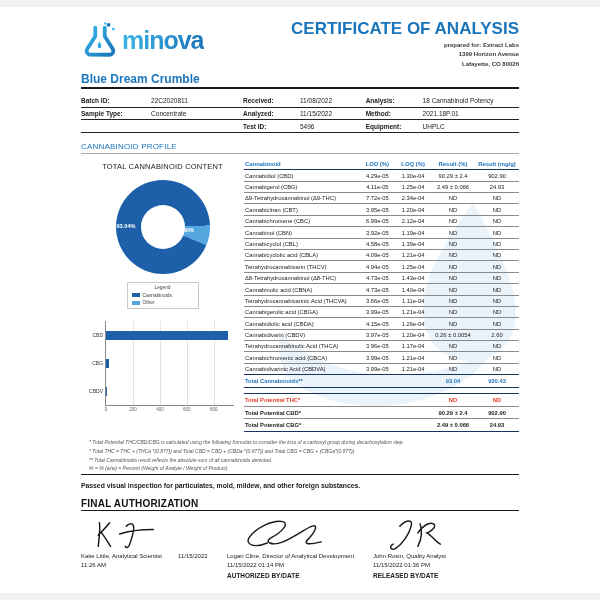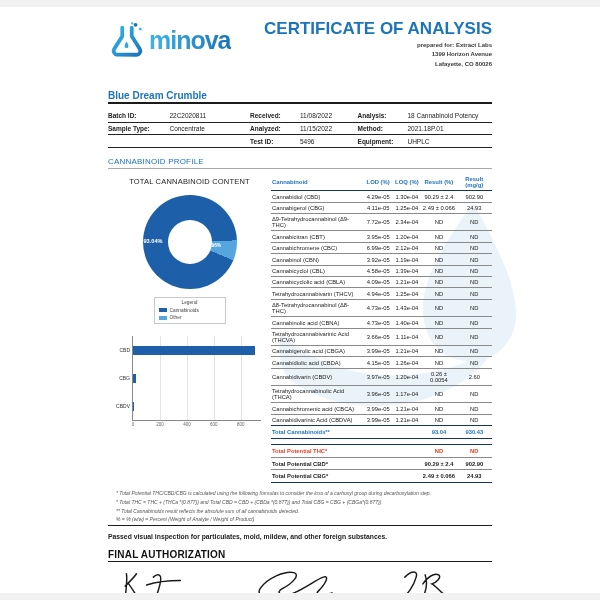--- a/index.html
+++ b/index.html
@@ -1,30 +1,30 @@
 <!DOCTYPE html>
 <html><head>
 <meta charset="utf-8">
 <style>
   html,body{margin:0;padding:0;}
   body{width:600px;height:600px;background:#f2f2f2;font-family:"Liberation Sans",sans-serif;color:#222;overflow:hidden;}
-  .page{position:relative;width:600px;height:586px;margin-top:7px;background:#fff;box-sizing:border-box;padding:12px 108px 0;overflow:hidden;}
+  .page{position:relative;width:600px;height:586px;margin-top:7px;background:#fff;box-sizing:border-box;padding:12px 81px 0;overflow:hidden;}
   .watermark{position:absolute;left:268px;top:178px;z-index:0;opacity:.55;}
   .content{position:relative;z-index:1;}
 
   
   .hdr{display:flex;justify-content:space-between;align-items:flex-start;}
   .logo-row{display:flex;align-items:center;gap:3px;margin-top:2px;}
   .logo-text{font-size:25px;font-weight:bold;letter-spacing:-1px;color:#2187c8;}
   @supports (-webkit-background-clip: text){
     .logo-text{background:linear-gradient(100deg,#3cb4e5 5%,#1b75bb 95%);-webkit-background-clip:text;-webkit-text-fill-color:transparent;}
   }
   .coa-title{color:#1b75bb;font-weight:bold;font-size:17px;text-align:center;}
   .prep{font-size:6px;font-weight:bold;color:#3a3a3a;text-align:right;line-height:1.55;margin-top:2px;}
-  .product{color:#1b75bb;font-weight:bold;font-size:10px;margin-top:21px;}
+  .product{color:#1b75bb;font-weight:bold;font-size:12px;margin-top:3px;}
   .rule-thick{border-top:2.5px solid #1b1b1b;margin-top:1px;}
   .rule-med{border-top:1.8px solid #1b1b1b;margin-top:1px;}
 
   
   .info-table{width:100%;border-collapse:collapse;font-size:6.5px;margin-top:6px;}
   .info-table td{padding:2.6px 0 2.2px;border-bottom:1.3px solid #222;}
   .info-table td.lbl{font-weight:bold;}
   .info-table td:nth-child(1){width:16%;} .info-table td:nth-child(2){width:21%;}
   .info-table td:nth-child(3){width:13%;} .info-table td:nth-child(4){width:15%;}
   .info-table td:nth-child(5){width:13%;} .info-table td:nth-child(6){width:22%;}

